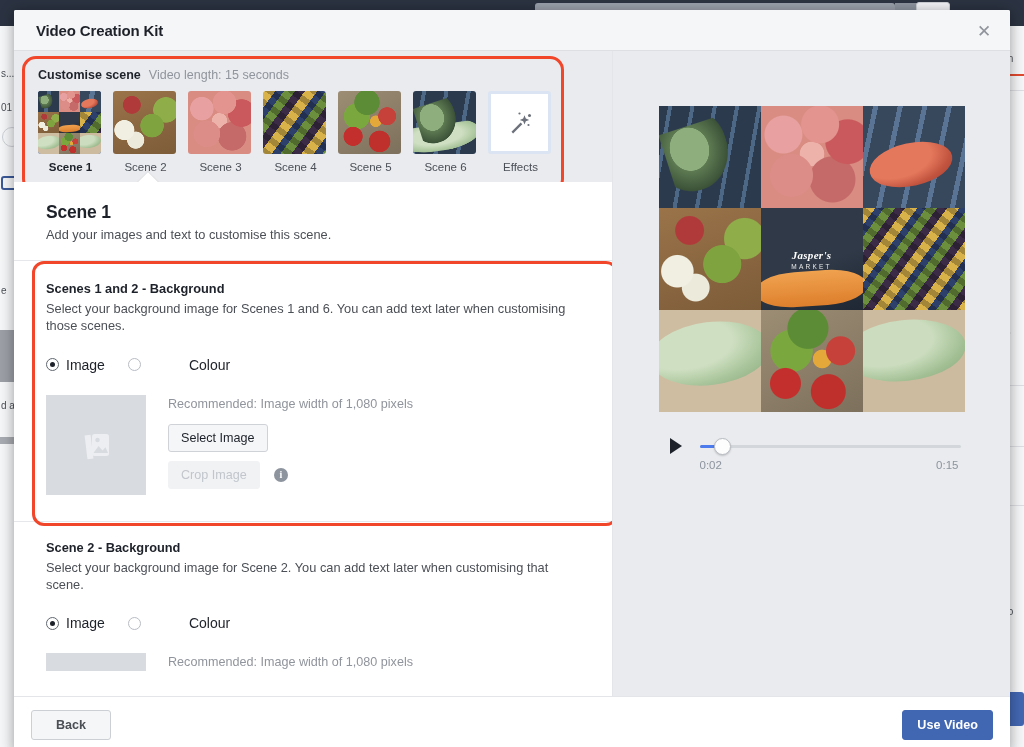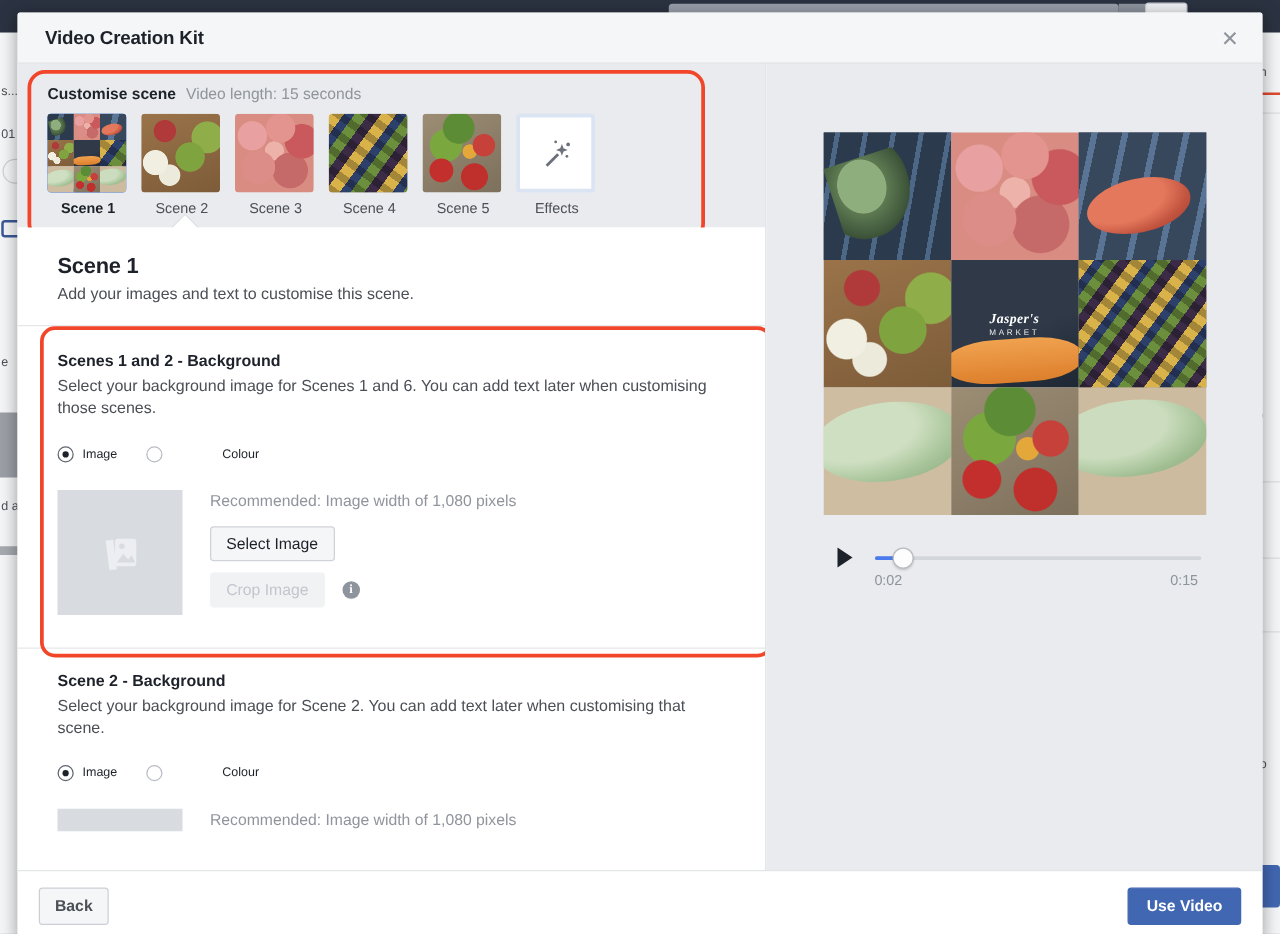--- a/index.html
+++ b/index.html
@@ -139,21 +139,21 @@
   .radio + .radio { margin-left: 13px; gap: 48px; }
   .radio-dot {
     width: 13px; height: 13px; border-radius: 50%;
     border: 1px solid #b8bcc4; background: #fff; position: relative; flex: 0 0 13px;
   }
   .radio.on .radio-dot { border-color: #606770; }
   .radio.on .radio-dot::after {
     content: ""; position: absolute; left: 3px; top: 3px;
     width: 5px; height: 5px; background: #1d2129; border-radius: 50%;
   }
-  .radio-label { font-size: 10px; color: #1d2129; }
+  .radio-label { font-size: 14px; color: #1d2129; }
 
   .img-row { display: flex; gap: 22px; margin-top: 22px; }
   .img-thumb {
     width: 100px; height: 100px; background: #d8dbe0; flex: 0 0 100px;
     display: flex; align-items: center; justify-content: center;
   }
   .img-thumb.short { height: 18px; }
   .img-controls { padding-top: 2px; }
   .rec-text { font-size: 12.6px; color: #90949c; }
 
@@ -310,21 +310,21 @@
   .time { font-size: 11.5px; color: #8d949e; }
 
   
   .modal-footer {
     height: 56px; flex: 0 0 56px; background: #fff;
     border-top: 1px solid #e3e5e8;
     display: flex; align-items: center; justify-content: space-between;
     padding: 0 17px;
   }
   .btn-back {
-    height: 30px; padding: 0 12px; border-radius: 3px; font-size: 12.6px;
+    height: 30px; padding: 0 24px; border-radius: 3px; font-size: 12.6px;
     font-weight: bold; background: #f5f6f7; border: 1px solid #ccd0d5;
     color: #4b4f56; cursor: pointer; display: inline-flex; align-items: center;
   }
   .btn-use {
     height: 30px; padding: 0 14px; border-radius: 3px; font-size: 12.6px;
     font-weight: bold; background: #4267b2; border: 1px solid #4267b2;
     color: #fff; cursor: pointer; display: inline-flex; align-items: center;
   }
   svg { display: block; }
 </style>
@@ -414,20 +414,28 @@
           <div class="scene-item">
             <div class="scene-thumb c-market"></div>
             <div class="scene-label">Scene 4</div>
           </div>
 
           <div class="scene-item">
             <div class="scene-thumb c-peppers"></div>
             <div class="scene-label">Scene 5</div>
           </div>
 
+          <div class="scene-item">
+            <div class="scene-thumb c-stripes">
+              <div style="position:absolute;left:-5%;bottom:6%;width:110%;height:42%;
+                          background:radial-gradient(ellipse at 40% 40%,#cfe0c2 0 42%,#a3c095 72%,transparent 74%);
+                          transform:rotate(-8deg);"></div>
+            </div>
+            <div class="scene-label">Scene 6</div>
+          </div>
 
           <div class="scene-item effects">
             <div class="scene-thumb">
               <svg width="30" height="30" viewBox="0 0 30 30">
                 <g fill="#6b707a">
                   <path d="M19.5 7.2l1.3 3.4 3.4 1.3-3.4 1.3-1.3 3.4-1.3-3.4-3.4-1.3 3.4-1.3z"></path>
                   <path d="M6.5 23.8l9.2-9.2 1.6 1.6-9.2 9.2z"></path>
                   <circle cx="24.5" cy="7.5" r="1.5"></circle>
                   <circle cx="14.5" cy="5.5" r="1.1"></circle>
                   <circle cx="23.5" cy="17" r="1.1"></circle>

